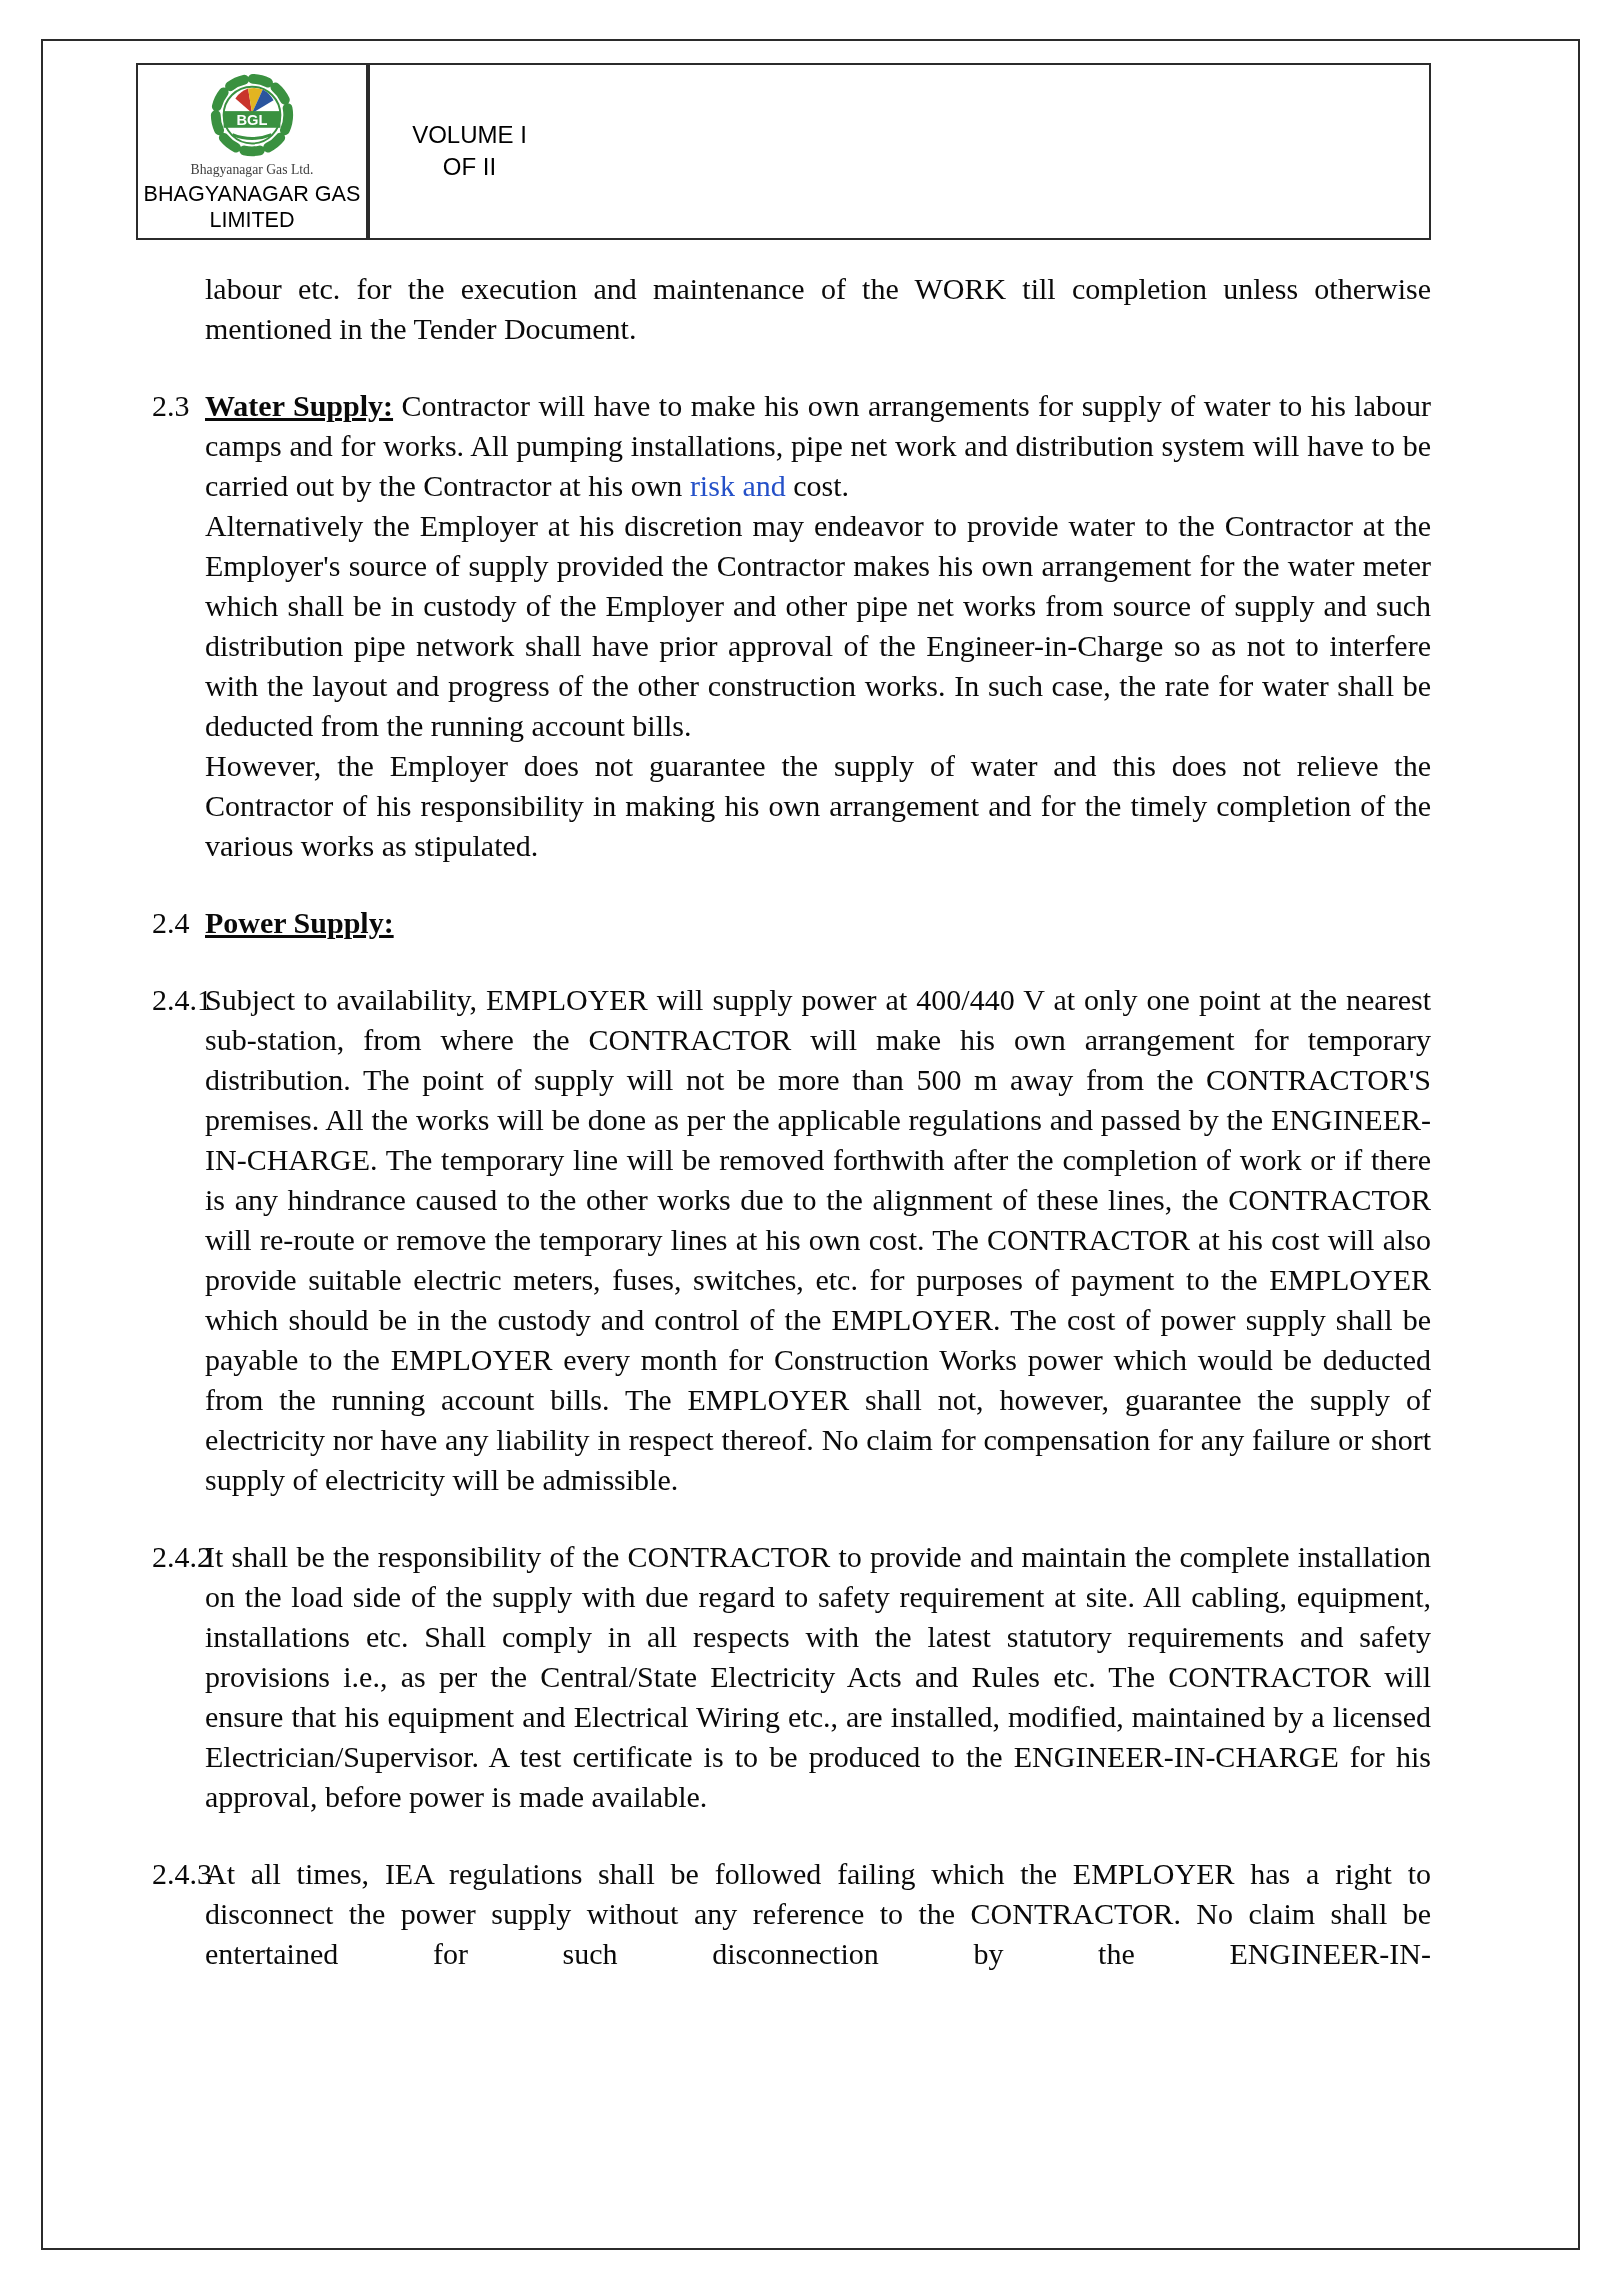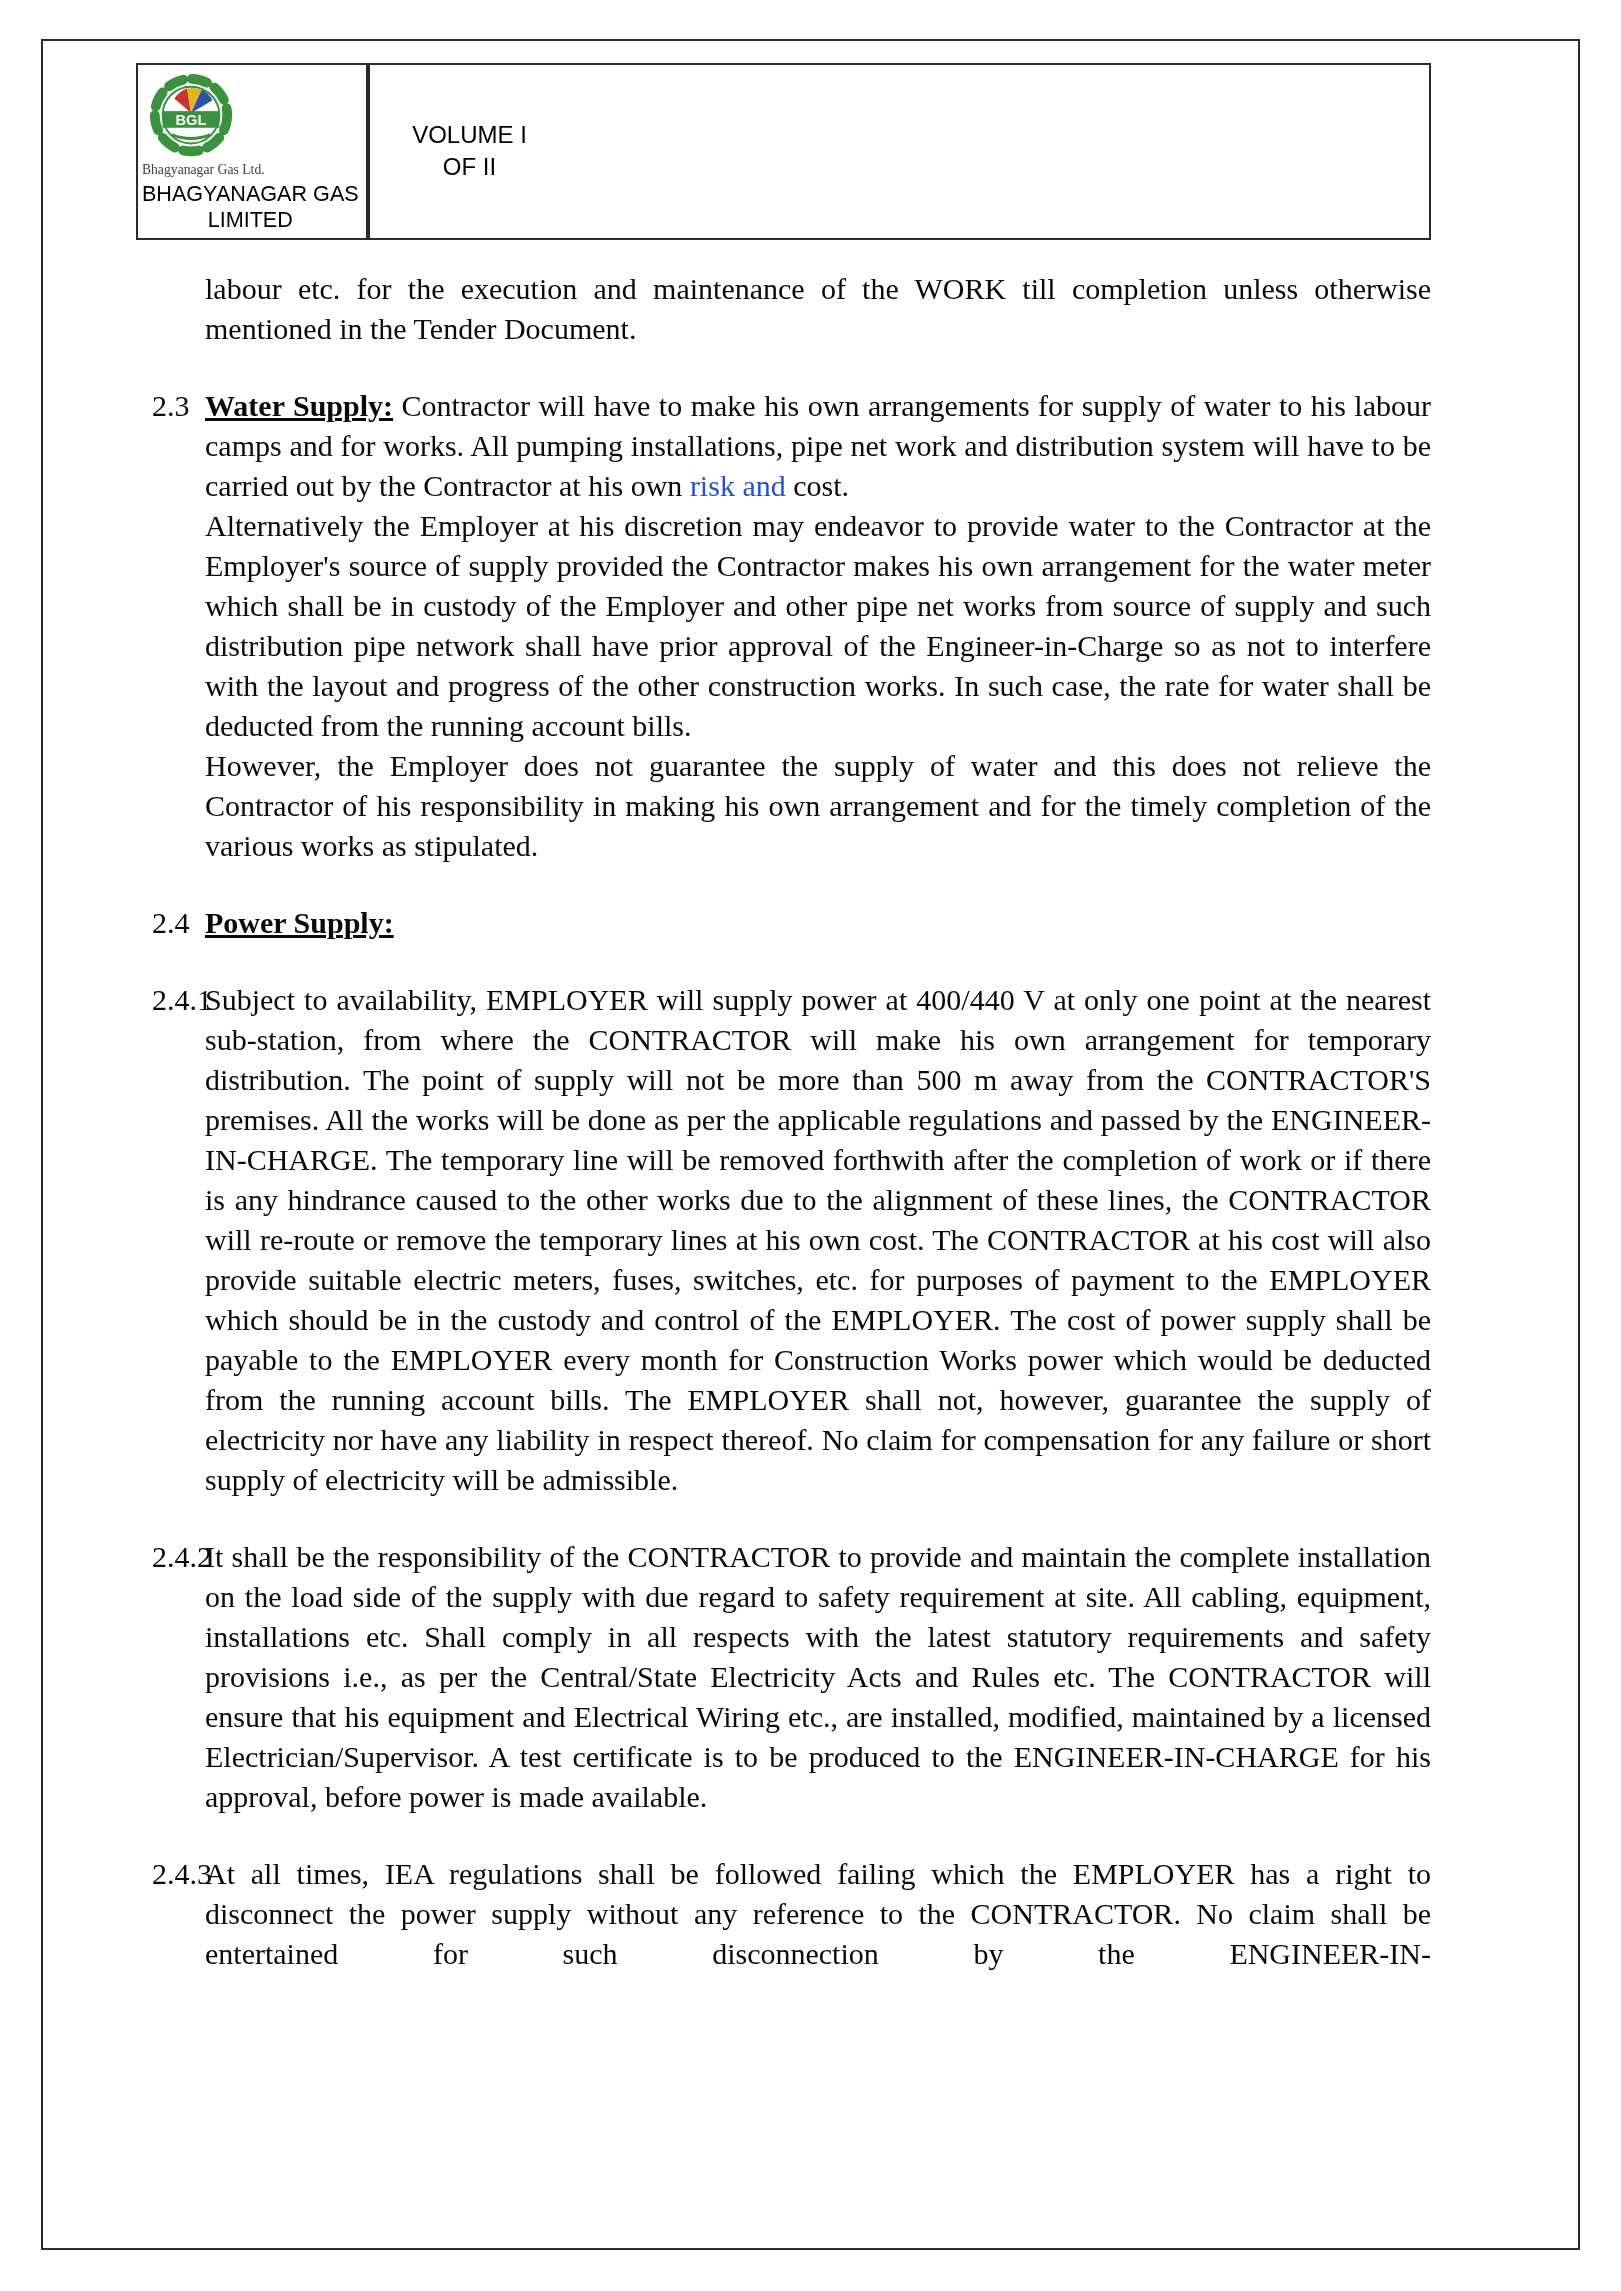--- a/index.html
+++ b/index.html
@@ -11,21 +11,21 @@
   .frame {
     position:absolute; left:41px; top:39px; width:1539px; height:2211px;
     border:2px solid #2b2b2b;
     padding:21.6px 147px 11.8px 93px;
     display:flex; flex-direction:column;
   }
   
   .hdr { display:flex; border:2px solid #2b2b2b; flex:0 0 auto; }
   .logo-cell {
     width:230px; border-right:2px solid #2b2b2b;
-    display:flex; flex-direction:column; align-items:flex-start; justify-content:center;
+    display:flex; flex-direction:column; align-items:center; justify-content:center;
     padding:5.9px 3.9px;
   }
   .logo-caption { font-size:13.7px; color:#404040; line-height:1.1; margin-top:-2px; }
   .org-name {
     margin-top:3.9px; text-align:center;
     font-family:"Liberation Sans", sans-serif; font-size:21.6px; line-height:1.18; color:#000;
   }
   .title-cell { flex:1; padding:7.8px 19.6px 5.9px; font-family:"Liberation Sans", sans-serif; }
   .title-main { font-size:31px; line-height:37px; text-align:justify; color:#000; }
   .title-bid  { font-size:31px; line-height:37px; text-align:center; color:#000; }

